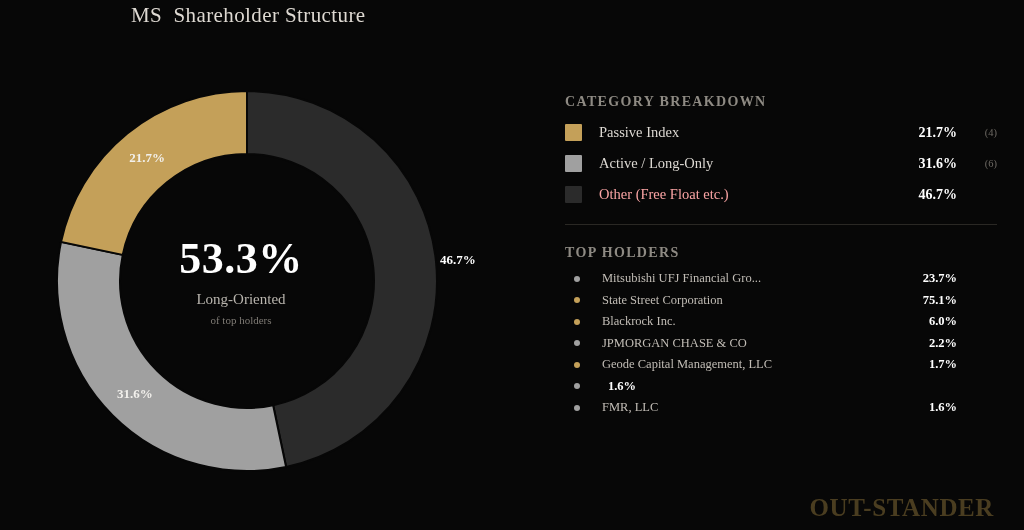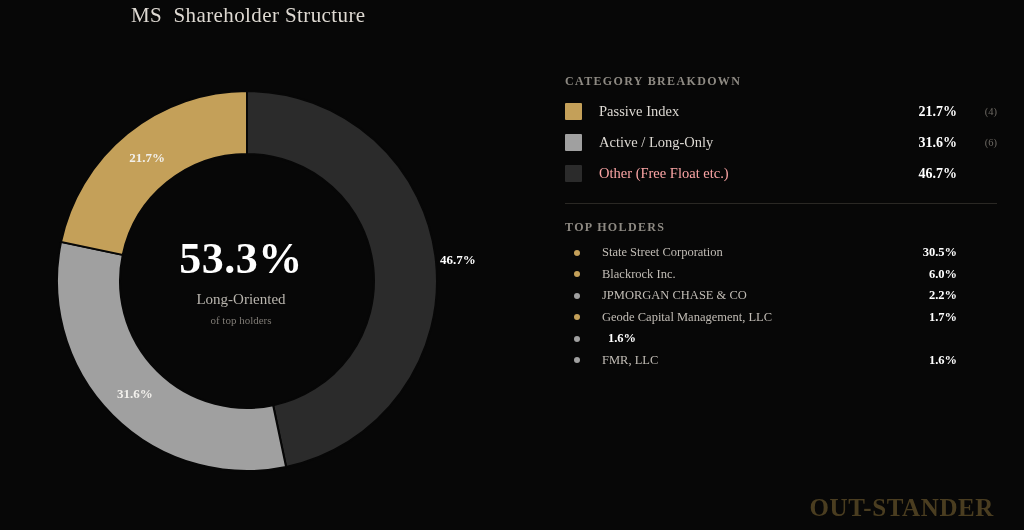--- a/index.html
+++ b/index.html
@@ -85,26 +85,27 @@
   }
 
   
   .panel {
     position: absolute;
     left: 565px;
     top: 74px;
     width: 432px;
   }
   .section-head {
-    font-size: 12px;
+    font-size: 14px;
     font-weight: bold;
     letter-spacing: 1.35px;
     color: #8e8a83;
     text-transform: uppercase;
     margin-bottom: 7px;
+    margin-top: 20px;
   }
 
   .cat-row {
     display: flex;
     align-items: center;
     height: 31px;
   }
   .swatch {
     width: 17px;
     height: 17px;
@@ -234,23 +235,29 @@
           <div class="cat-count"></div>
         </div>
       </div>
 
     <div class="divider"></div>
 
     <div class="section-head">TOP HOLDERS</div>
 
     <div id="holders-list">
         <div class="holder-row">
+          <div class="dot" style="background: rgb(160, 160, 160);"></div>
+          <div class="holder-name">Mitsubishi UFJ Financial Gro...</div>
+          <div class="holder-pct">23.7%</div>
+          <div class="holder-spacer"></div>
+        </div>
+        <div class="holder-row">
           <div class="dot" style="background: rgb(196, 160, 89);"></div>
           <div class="holder-name">State Street Corporation</div>
-          <div class="holder-pct">30.5%</div>
+          <div class="holder-pct">75.1%</div>
           <div class="holder-spacer"></div>
         </div>
         <div class="holder-row">
           <div class="dot" style="background: rgb(196, 160, 89);"></div>
           <div class="holder-name">Blackrock Inc.</div>
           <div class="holder-pct">6.0%</div>
           <div class="holder-spacer"></div>
         </div>
         <div class="holder-row">
           <div class="dot" style="background: rgb(160, 160, 160);"></div>

